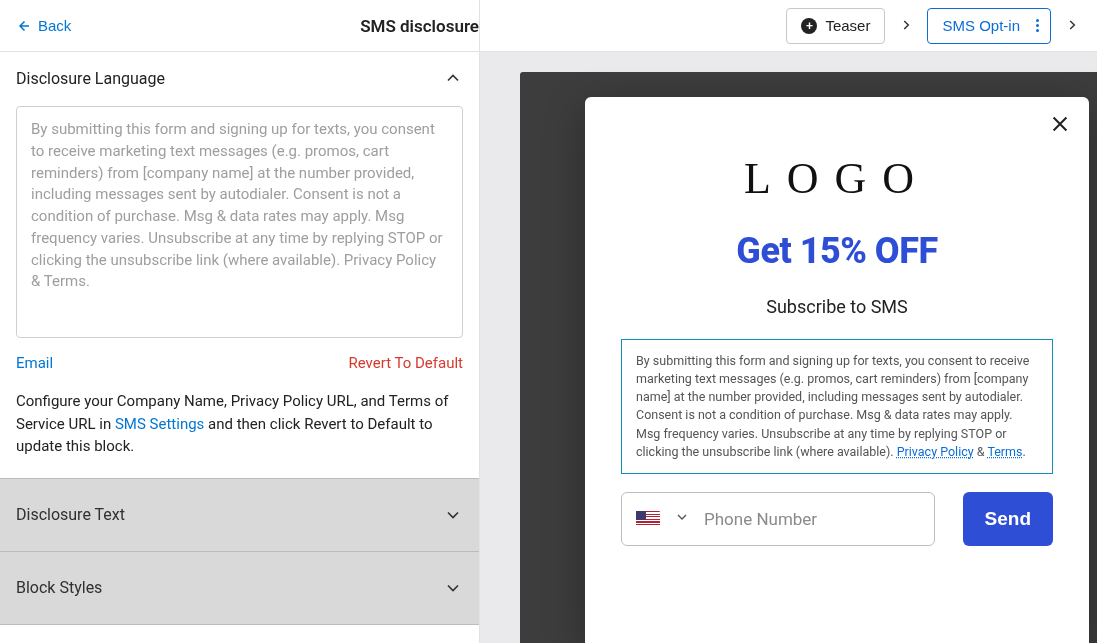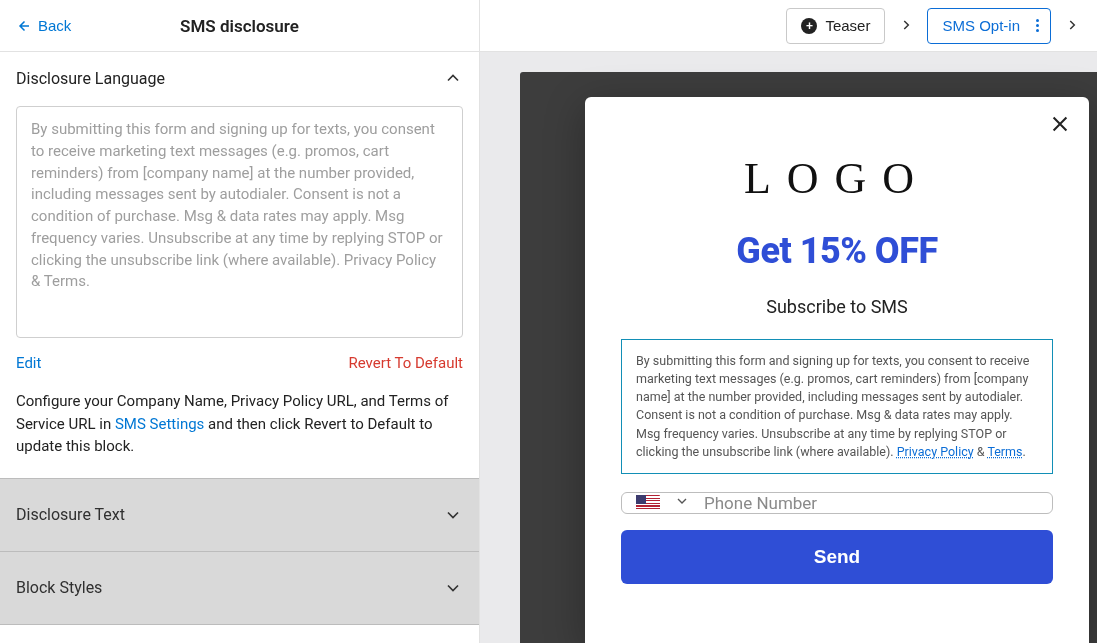--- a/index.html
+++ b/index.html
@@ -3,21 +3,21 @@
 <meta charset="utf-8">
 <style>
   * { box-sizing: border-box; margin: 0; padding: 0; }
   html, body { width: 1097px; height: 643px; font-family: -apple-system, BlinkMacSystemFont, "Segoe UI", Roboto, Helvetica, Arial, sans-serif; overflow: hidden; background: #fff; color: #222; }
   .app { display: flex; height: 100%; }
   
   .left { width: 480px; display: flex; flex-direction: column; border-right: 1px solid #e2e2e2; }
   .left-header { display: flex; align-items: center; height: 52px; border-bottom: 1px solid #e2e2e2; padding: 0 14px; position: relative; }
   .back-btn { display: flex; align-items: center; gap: 6px; color: #0077d4; font-size: 15px; cursor: pointer; background: none; border: none; }
   .back-btn svg { width: 18px; height: 18px; stroke: #0077d4; fill: none; stroke-width: 2; }
-  .left-title { position: absolute; left: 0; right: 0; text-align: center; font-weight: 600; font-size: 17px; pointer-events: none; }
+  .left-title { position: absolute; left: 0; right: 0; text-align: right; font-weight: 600; font-size: 17px; pointer-events: none; }
   .left-body { flex: 1; overflow: auto; display: flex; flex-direction: column; }
   .section-open { padding: 16px 16px 20px 16px; }
   .section-head { display: flex; justify-content: space-between; align-items: center; cursor: pointer; font-size: 16px; color: #222; }
   .section-head svg { width: 20px; height: 20px; stroke: #333; fill: none; stroke-width: 2; }
   .disclosure-textarea { width: 100%; height: 232px; margin-top: 18px; border: 1px solid #cfcfcf; border-radius: 4px; padding: 12px 14px; font-size: 15px; line-height: 1.45; color: #9e9e9e; resize: none; font-family: inherit; }
   .edit-row { display: flex; justify-content: space-between; margin-top: 12px; font-size: 15px; }
   .edit-link { color: #0077d4; cursor: pointer; }
   .revert-link { color: #d63a2f; cursor: pointer; }
   .helper-text { margin-top: 18px; font-size: 15px; line-height: 1.5; color: #222; }
   .helper-text a { color: #0077d4; text-decoration: none; }
@@ -40,21 +40,21 @@
   .canvas { flex:1; background:#eaeaec; position:relative; padding:20px 0 0 0; overflow:hidden;}
   .canvas-dark { position:absolute; left:40px; right:0; top:20px; bottom:0; background:#3d3d3d; border-top-left-radius:3px;}
   .popup { position:absolute; left:105px; right:8px; top:45px; bottom:0; background:#fff; border-radius:6px 6px 0 0; box-shadow: 0 10px 40px rgba(0,0,0,.3); padding: 26px 36px 0 36px; display:flex; flex-direction:column; align-items:center; }
   .popup-close { position:absolute; right:18px; top:16px; cursor:pointer; }
   .popup-close svg { width:22px; height:22px; stroke:#222; stroke-width:2.2; fill:none; }
   .popup-logo { font-family: "Times New Roman", serif; font-size:44px; letter-spacing: 16px; font-weight:400; margin-top:30px; color:#111;}
   .popup-headline { font-weight:800; font-size:36px; color:#2f4ed6; margin-top:26px; letter-spacing:-0.5px;}
   .popup-sub { font-size:18px; color:#222; margin-top:24px;}
   .disclosure-box { margin-top:22px; border:1px solid #128fb6; padding:12px 14px; font-size:12.5px; line-height:1.45; color:#555; width:100%; }
   .disclosure-box a { color:#0b6dd6; text-decoration: underline dotted; }
-  .phone-row { display:flex; gap:16px; width:100%; margin-top:18px;flex-direction:column; }
+  .phone-row { display:flex; gap:28px; width:100%; margin-top:18px; }
   .phone-input { flex:1; display:flex; align-items:center; border:1px solid #bdbdbd; border-radius:6px; height:54px; padding:0 14px; gap:14px;}
   .flag { width:24px; height:16px; background: linear-gradient(to bottom,#b22234 0 8%,#fff 8% 16%,#b22234 16% 24%,#fff 24% 32%,#b22234 32% 40%, #fff 40% 48%, #b22234 48% 56%, #fff 56% 64%, #b22234 64% 72%, #fff 72% 80%, #b22234 80% 88%, #fff 88% 100%); position:relative; border-radius:1px;}
   .flag::before{ content:""; position:absolute; left:0; top:0; width:10px; height:9px; background:#3c3b6e;}
   .phone-caret svg{ width:16px; height:16px; stroke:#555; fill:none; stroke-width:2;}
   .phone-placeholder { color:#8a8a8a; font-size:17px; flex:1;}
   .send-btn { background:#2f4ed6; color:#fff; border:none; border-radius:6px; height:54px; padding:0 22px; font-size:19px; font-weight:700; cursor:pointer;}
 </style>
 </head>
 <body>
 
@@ -74,21 +74,21 @@
     <div class="left-body">
       <div class="section-open">
         <div class="section-head">
           <span>Disclosure Language</span>
           <svg viewBox="0 0 24 24">
               <path d="M6 15l6-6 6 6"></path>
             </svg>
         </div>
         <textarea class="disclosure-textarea" readonly="" style="">By submitting this form and signing up for texts, you consent to receive marketing text messages (e.g. promos, cart reminders) from [company name] at the number provided, including messages sent by autodialer. Consent is not a condition of purchase. Msg &amp; data rates may apply. Msg frequency varies. Unsubscribe at any time by replying STOP or clicking the unsubscribe link (where available). Privacy Policy &amp; Terms.</textarea>
         <div class="edit-row">
-          <span class="edit-link">Edit</span>
+          <span class="edit-link">Email</span>
           <span class="revert-link">Revert To Default</span>
         </div>
         <p class="helper-text">
           <span>Configure your Company Name, Privacy Policy URL, and Terms of Service URL in </span><a href="#">SMS Settings</a><span> and then click Revert to Default to update this block.</span>
         </p>
       </div>
 
       <div class="section-closed">
         <span>Disclosure Text</span>
         <svg viewBox="0 0 24 24">

